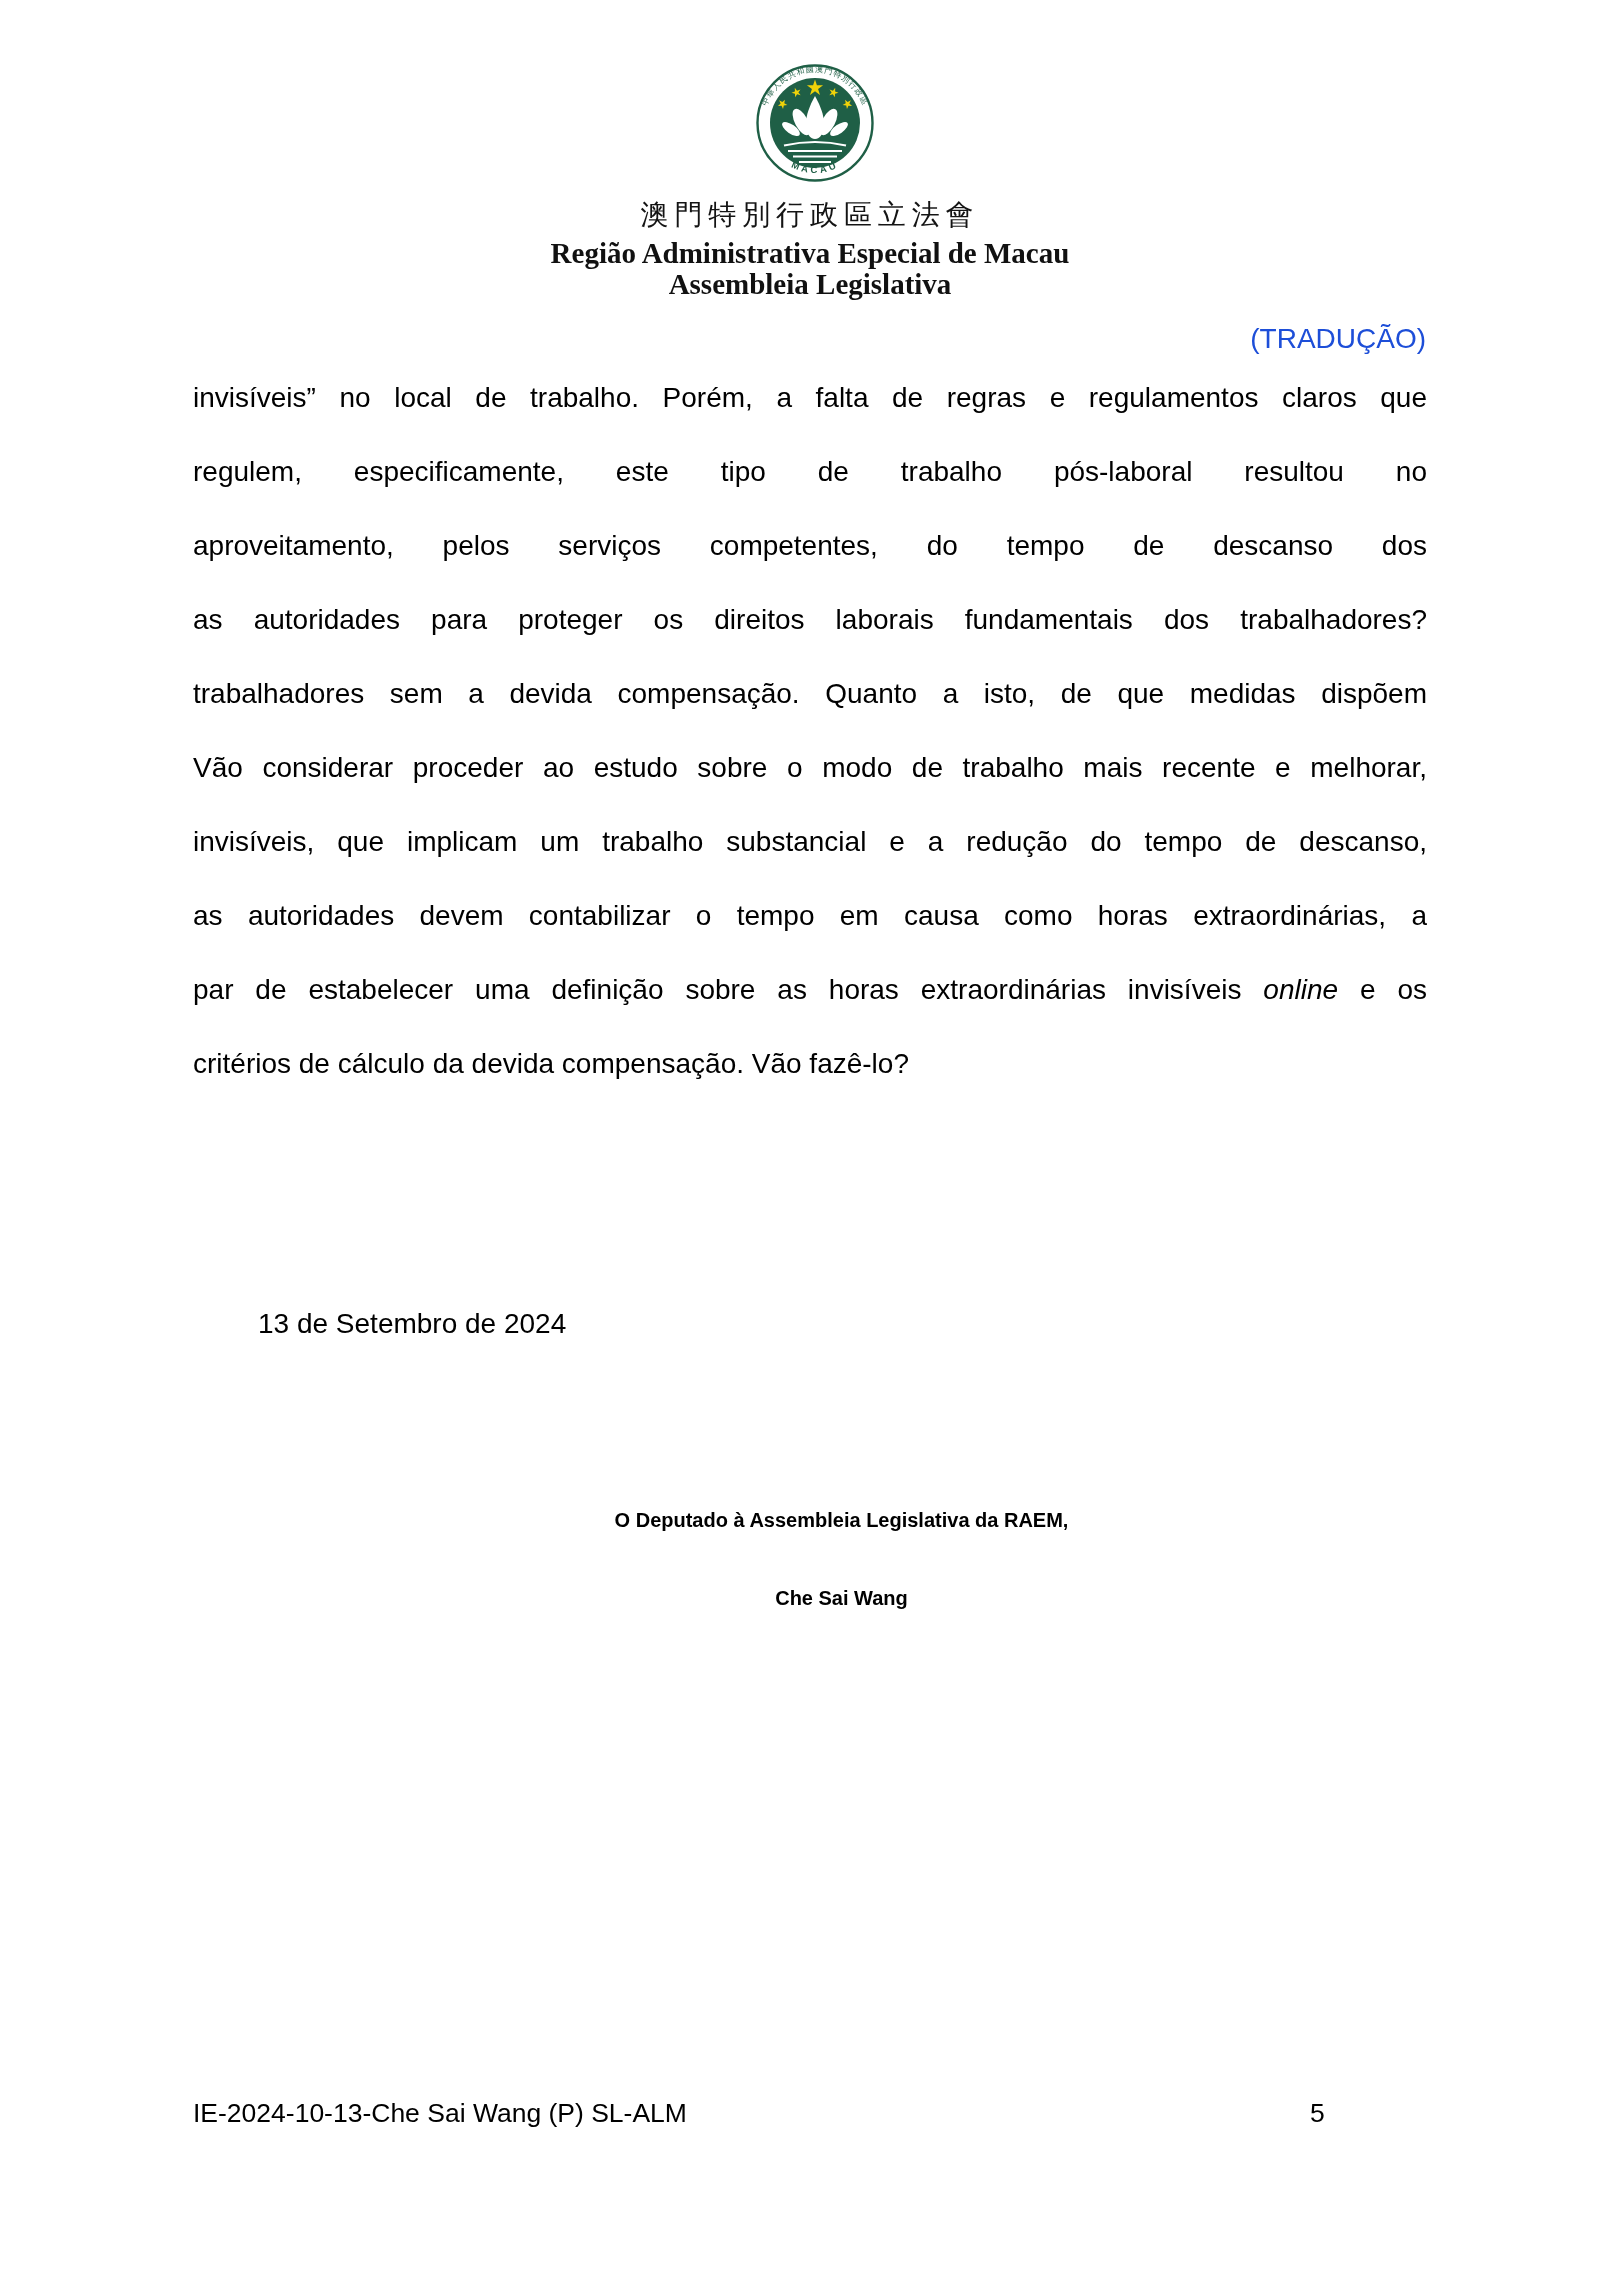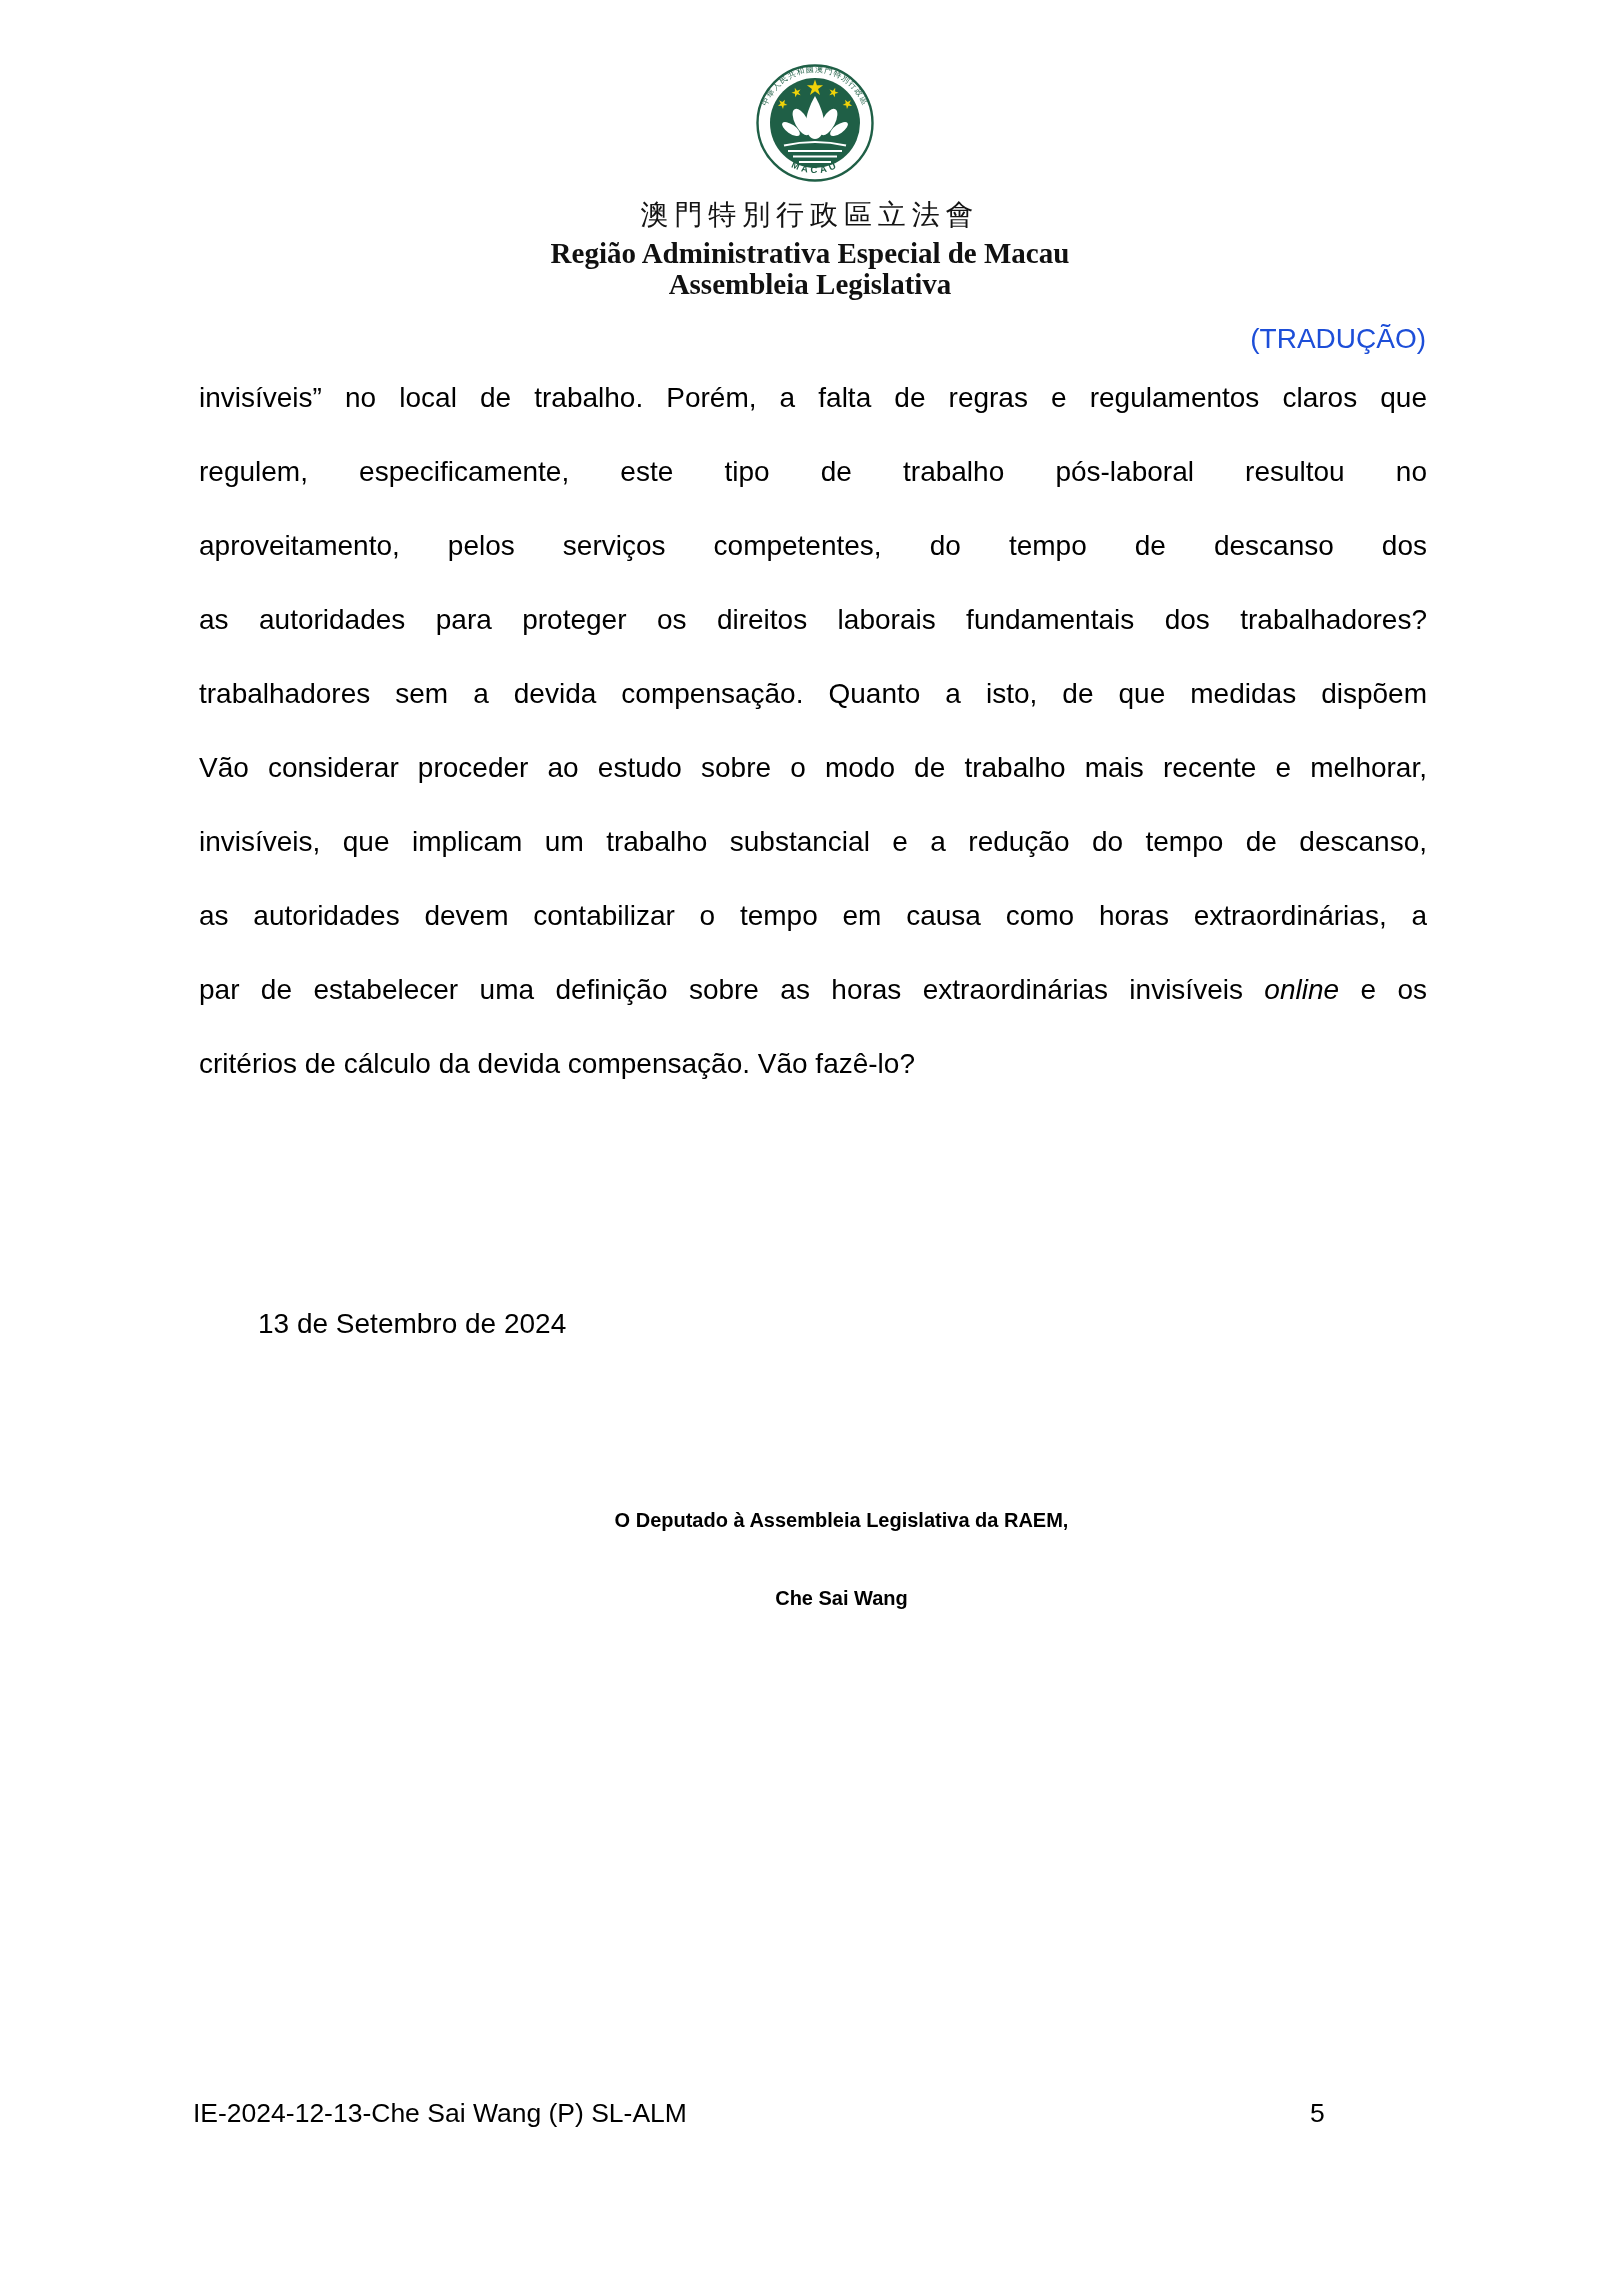--- a/index.html
+++ b/index.html
@@ -37,21 +37,20 @@
   }
   
   .body-block{
     position:absolute;left:193px;top:361px;width:1234px;
     font-size:28px;color:#000;
   }
   .bodyline{
     height:74px;line-height:74px;
     text-align:justify;text-align-last:justify;
     overflow:hidden;
-    margin-left:6px;
   }
   .bodyline--last{text-align-last:left;}
   .italic{font-style:italic;}
   .date{
     position:absolute;left:258px;top:1308px;
     font-size:28px;line-height:31px;
   }
   
   .sig{
     position:absolute;left:193px;width:1234px;
@@ -122,17 +121,17 @@
     <div class="bodyline">as autoridades devem contabilizar o tempo em causa como horas extraordinárias, a</div>
     <div class="bodyline"><span>par de estabelecer uma definição sobre as horas extraordinárias invisíveis </span><span class="italic">online</span><span> e os</span></div>
     <div class="bodyline bodyline--last">critérios de cálculo da devida compensação. Vão fazê-lo?</div>
   </div>
 
   <div class="date">13 de Setembro de 2024</div>
 
   <div class="sig sig-role">O Deputado à Assembleia Legislativa da RAEM,</div>
   <div class="sig sig-name">Che Sai Wang</div>
 
-  <div class="footer-ref">IE-2024-12-13-Che Sai Wang (P) SL-ALM</div>
+  <div class="footer-ref">IE-2024-10-13-Che Sai Wang (P) SL-ALM</div>
   <div class="footer-page">5</div>
 
 </div>
 
 
 </body></html>

